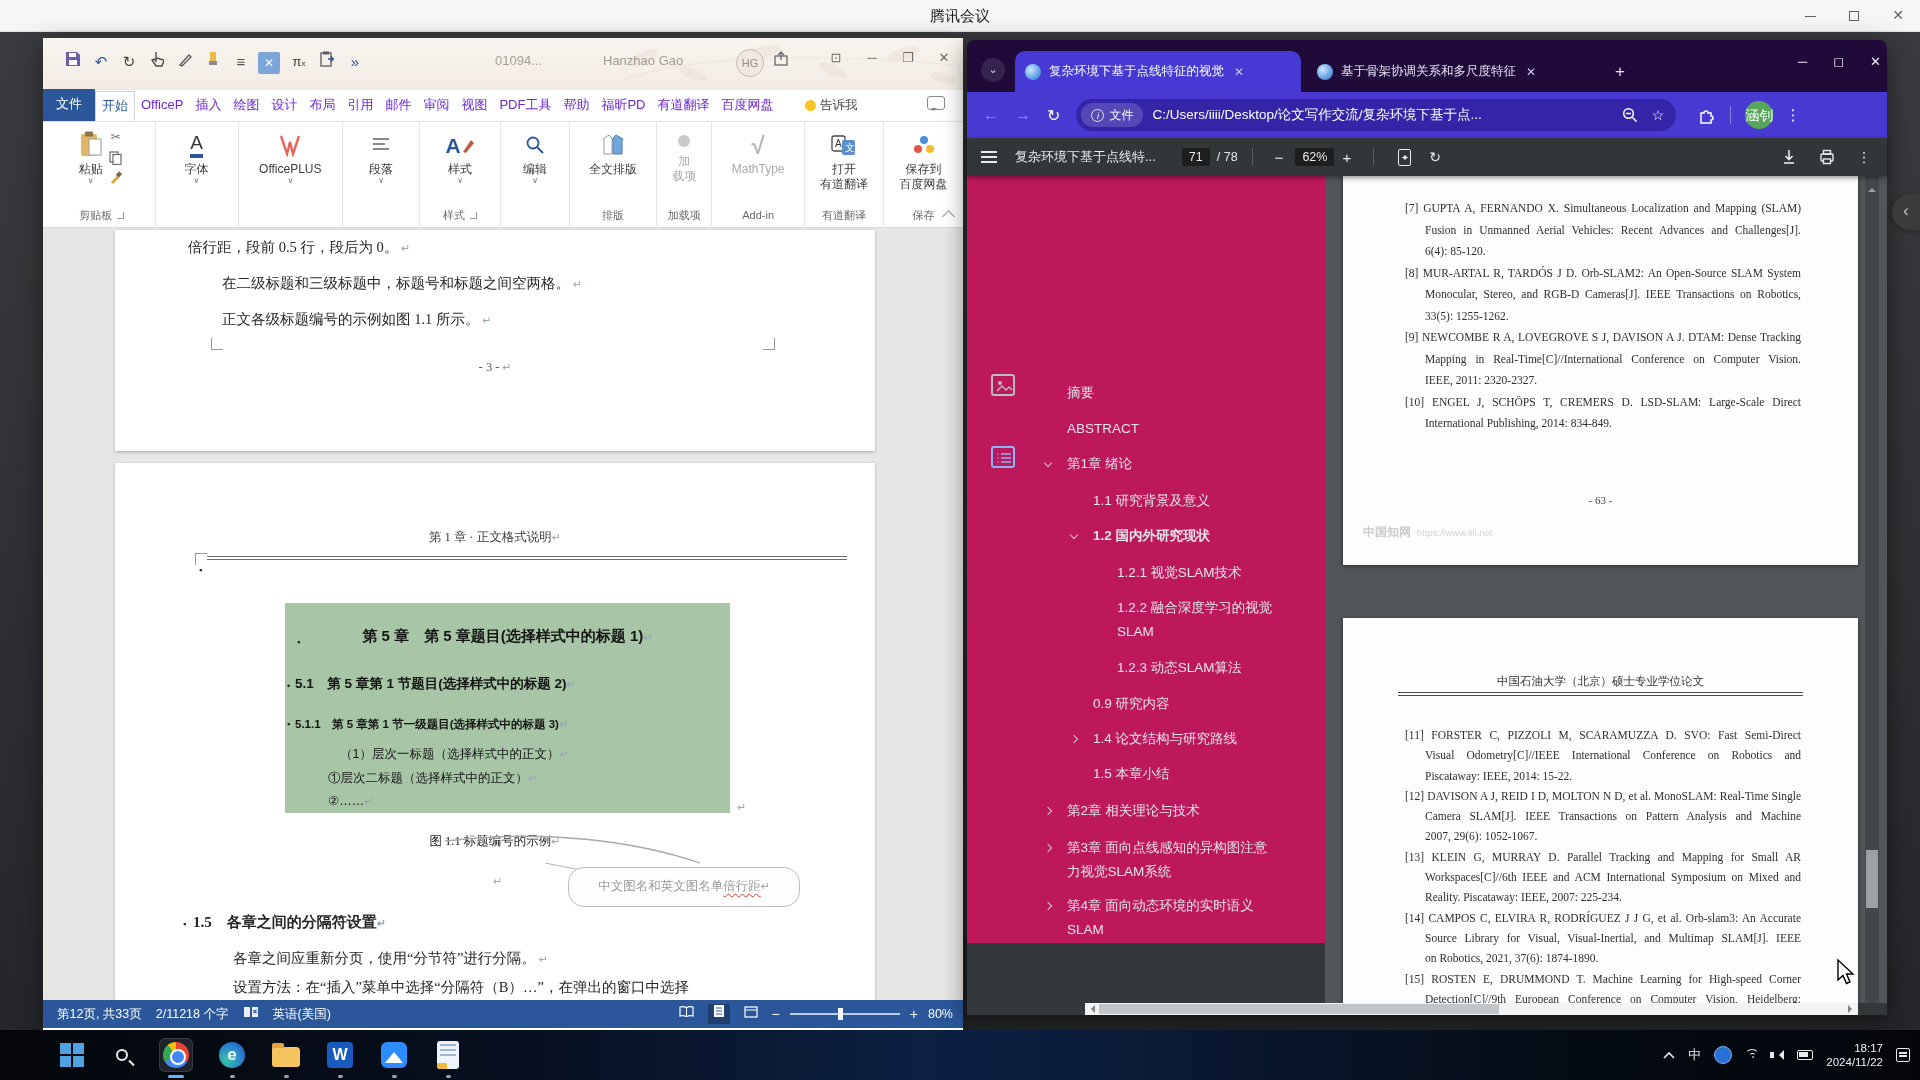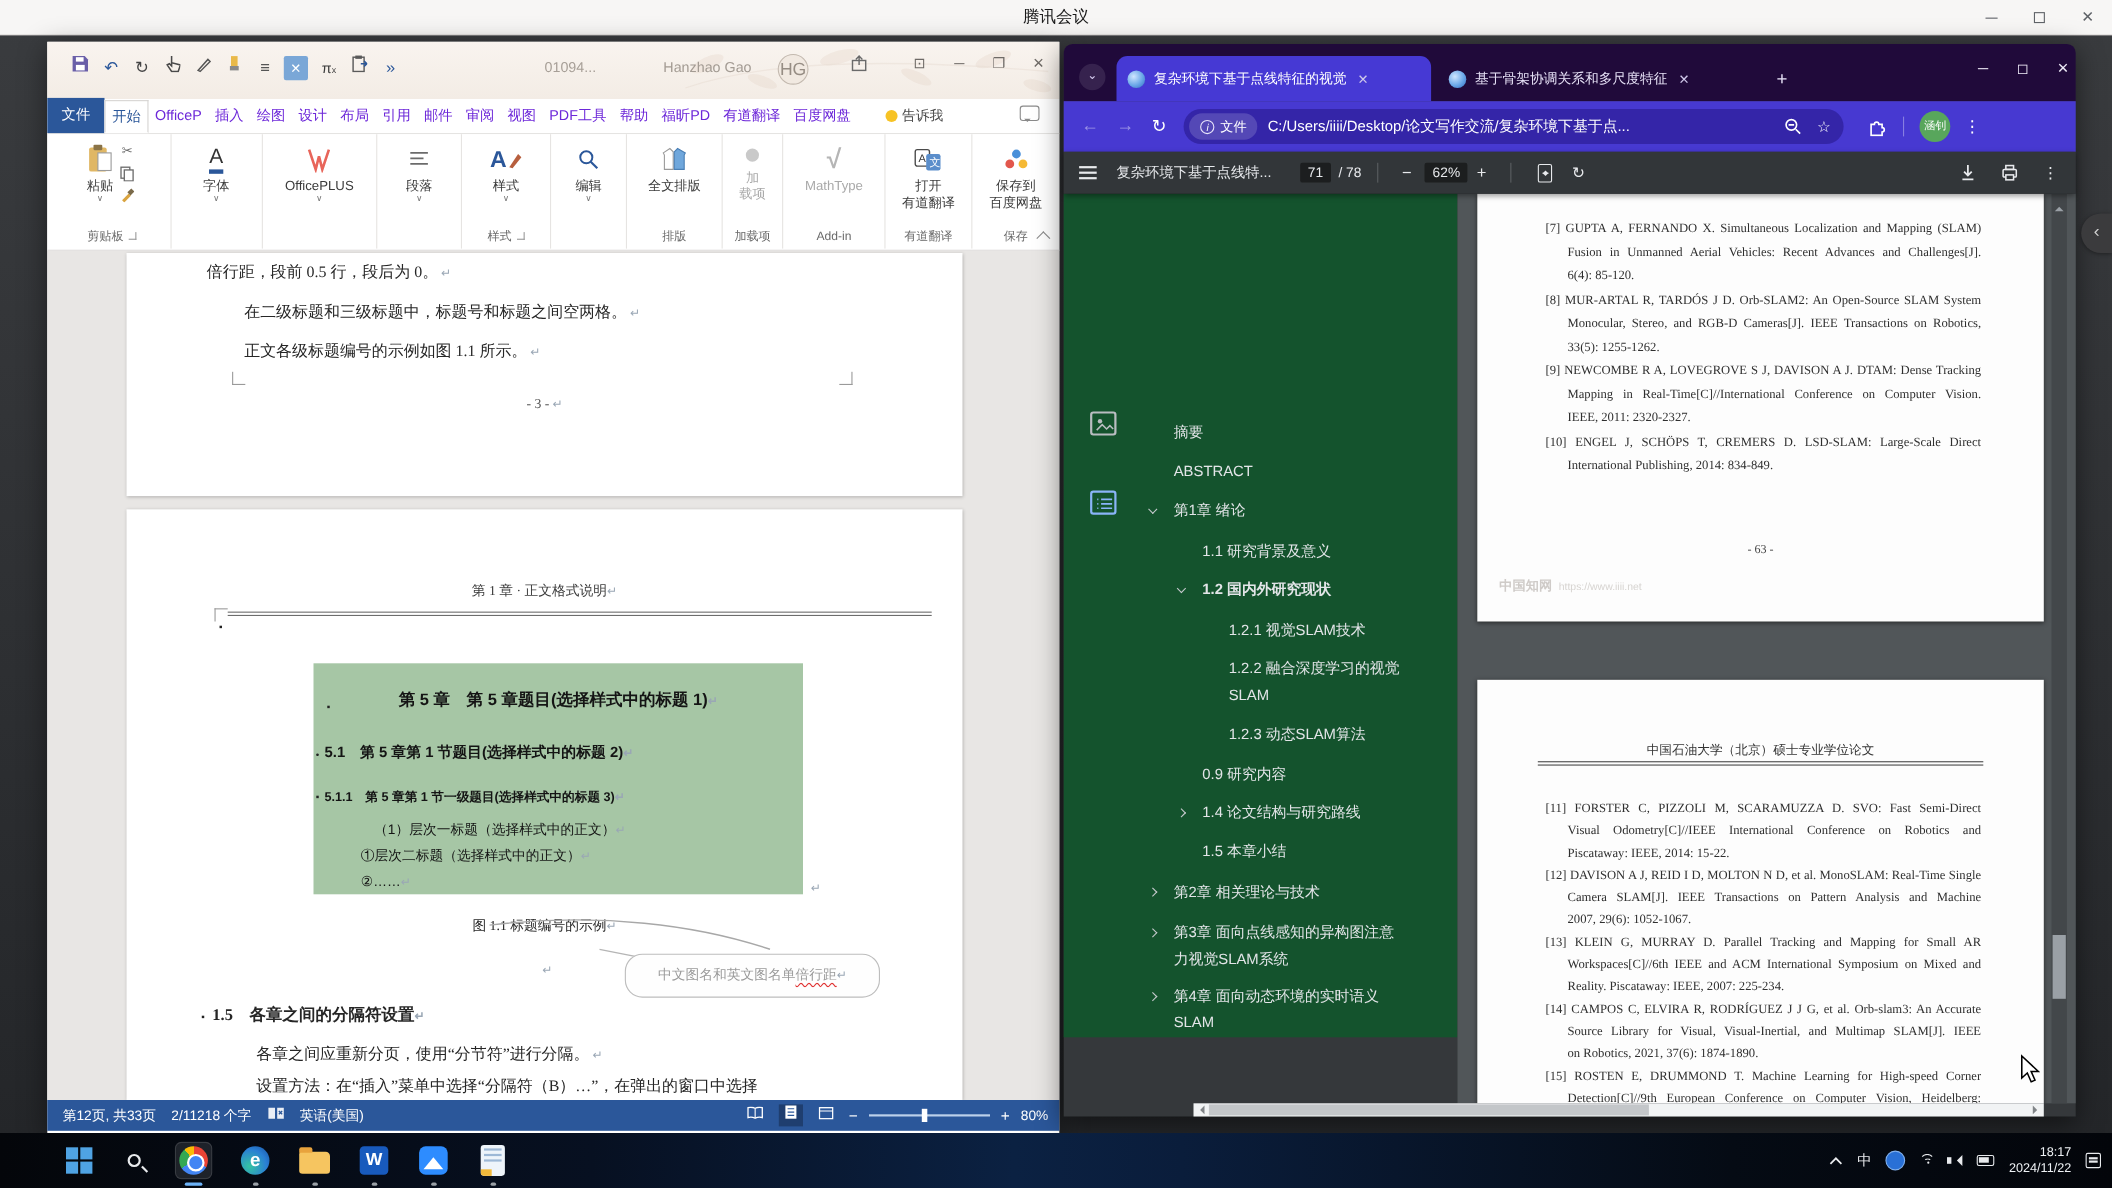--- a/index.html
+++ b/index.html
@@ -12,21 +12,21 @@
   .winctl{position:absolute;top:0;height:32px;width:44px;text-align:center;line-height:30px;color:#5f6368;font-size:14px;}
   .wc-min span{display:inline-block;width:11px;height:1.5px;background:#5f6368;vertical-align:middle;}
   .wc-box span{display:inline-block;width:10px;height:10px;border:1.4px solid #5f6368;vertical-align:middle;}
 
   
   #word{position:absolute;left:43px;top:38px;width:920px;height:992px;background:#fff;box-shadow:0 6px 24px rgba(0,0,0,.45);}
   #word-titlebar{position:absolute;left:0;top:0;width:920px;height:52px;background:linear-gradient(180deg,#f9f4ef,#f3ece5);overflow:hidden;}
   .qa-ic{position:absolute;top:12px;width:24px;height:24px;text-align:center;line-height:24px;font-size:15px;color:#5b5b5b;}
   #wt-doc{position:absolute;left:452px;top:15px;font-size:13px;color:#a79f97;}
   #wt-user{position:absolute;left:560px;top:15px;font-size:13px;color:#a39b93;}
-  #wt-avatar{position:absolute;left:664px;top:11px;width:28px;height:28px;border-radius:50%;border:1px solid #c3b9af;color:#968d84;font-size:16px;text-align:center;line-height:27px;background:#f1e9e1;}
+  #wt-avatar{position:absolute;left:693px;top:11px;width:28px;height:28px;border-radius:50%;border:1px solid #c3b9af;color:#968d84;font-size:11px;text-align:center;line-height:27px;background:#f1e9e1;}
   .leaf{position:absolute;opacity:.45;}
   #wt-ctl{position:absolute;right:8px;top:12px;display:flex;gap:14px;color:#6e6a66;font-size:13px;}
   #wt-ctl .b{width:22px;text-align:center;}
   
   #word-tabrow{position:absolute;left:0;top:52px;width:920px;height:32px;background:#fff;border-bottom:1px solid #e3e1df;display:flex;align-items:flex-end;}
   .wtab{padding:0 6px;height:30px;line-height:28px;font-size:13px;color:#6d28d9;white-space:nowrap;}
   .wtab.file{background:#2b579a;color:#fff;padding:0 13px;height:32px;line-height:30px;}
   .wtab.active{color:#2b579a;border:1px solid #d6d4d2;border-bottom:1px solid #fff;background:#fff;}
   #tellme{position:absolute;left:762px;top:59px;font-size:12.5px;color:#4a4a4a;display:flex;align-items:center;gap:4px;}
   #bulb{width:11px;height:11px;border-radius:50%;background:#f7c325;display:inline-block;}
@@ -86,37 +86,37 @@
   #crow{position:absolute;left:0;top:52px;width:920px;height:46px;background:#4739d1;display:flex;align-items:center;}
   .nav{font-size:16px;margin-left:16px;color:#fff;}
   .nav.dim{color:rgba(255,255,255,.45);}
   #omni{position:relative;margin-left:16px;width:600px;height:32px;border-radius:16px;background:#3425a8;display:flex;align-items:center;color:#fff;}
   #scheme{display:flex;align-items:center;gap:5px;background:rgba(255,255,255,.16);border-radius:12px;height:24px;padding:0 10px;margin-left:5px;font-size:12px;}
   .info-i{width:13px;height:13px;border:1.2px solid #e8e4fa;border-radius:50%;font-size:9px;line-height:12px;text-align:center;font-style:italic;}
   #urltext{margin-left:9px;font-size:13.5px;white-space:nowrap;overflow:hidden;width:420px;}
   #omni .tail{margin-left:auto;display:flex;gap:14px;margin-right:12px;align-items:center;}
   #ext-puzzle{margin-left:22px;}
   #csep{width:1px;height:18px;background:rgba(255,255,255,.35);margin:0 14px;}
-  #avatar-g{width:28px;height:28px;border-radius:50%;background:#58a65c;color:#fff;font-size:10px;text-align:center;line-height:28px;}
+  #avatar-g{width:28px;height:28px;border-radius:50%;background:#58a65c;color:#fff;font-size:14px;text-align:center;line-height:28px;}
   #cmenu{color:#fff;font-size:15px;margin:0 14px 0 12px;}
   
   #ptool{position:absolute;left:0;top:98px;width:920px;height:38px;background:#323639;box-shadow:0 2px 5px rgba(0,0,0,.4);display:flex;align-items:center;color:#e8eaed;z-index:3;}
   .hamb{margin-left:14px;width:16px;}
   .hamb span{display:block;height:1.8px;background:#e8eaed;margin:3px 0;}
   #ptitle{margin-left:18px;font-size:13px;white-space:nowrap;}
   .pgbox{background:#1c1e1f;border-radius:2px;padding:2px 7px;font-size:12.5px;margin-left:26px;}
   .ptxt{font-size:12.5px;margin-left:7px;}
   .psep{width:1px;height:18px;background:#5b5f62;margin:0 14px;}
   .pbtn{font-size:15px;margin:0 8px;color:#e8eaed;}
   .fit{width:13px;height:17px;border:1.5px solid #e8eaed;border-radius:2px;margin:0 10px;position:relative;}
   .fit:before{content:"";position:absolute;left:3px;top:2px;border:3px solid transparent;border-bottom-color:#e8eaed;}
   .fit:after{content:"";position:absolute;left:3px;bottom:2px;border:3px solid transparent;border-top-color:#e8eaed;}
   #ptool .right{margin-left:auto;display:flex;align-items:center;gap:22px;margin-right:16px;}
   
-  #psidebar{position:absolute;left:0;top:136px;width:358px;height:767px;background:#14532d;overflow:hidden;}
+  #psidebar{position:absolute;left:0;top:136px;width:358px;height:767px;background:#be185d;overflow:hidden;}
   .strip-ic{position:absolute;left:24px;width:24px;height:22px;border:2px solid #b9bdc1;border-radius:3px;}
   .strip-ic.sel{border-color:#8ab4f8;}
   .strip-ic .dotl{position:absolute;left:2px;top:2px;right:2px;bottom:2px;}
   .toc-item{position:absolute;line-height:24px;font-size:13.5px;color:#e3e5e8;}
   .toc-item .chev{position:absolute;left:-22px;top:8px;width:6px;height:6px;}
   .chev-d{border-right:1.7px solid #c6c9cd;border-bottom:1.7px solid #c6c9cd;transform:rotate(45deg);}
   .chev-r{border-right:1.7px solid #c6c9cd;border-bottom:1.7px solid #c6c9cd;transform:rotate(-45deg);top:9px !important;}
   .lvl0{left:100px;width:212px;}
   .lvl1{left:126px;width:225px;}
   .lvl2{left:150px;width:158px;}

